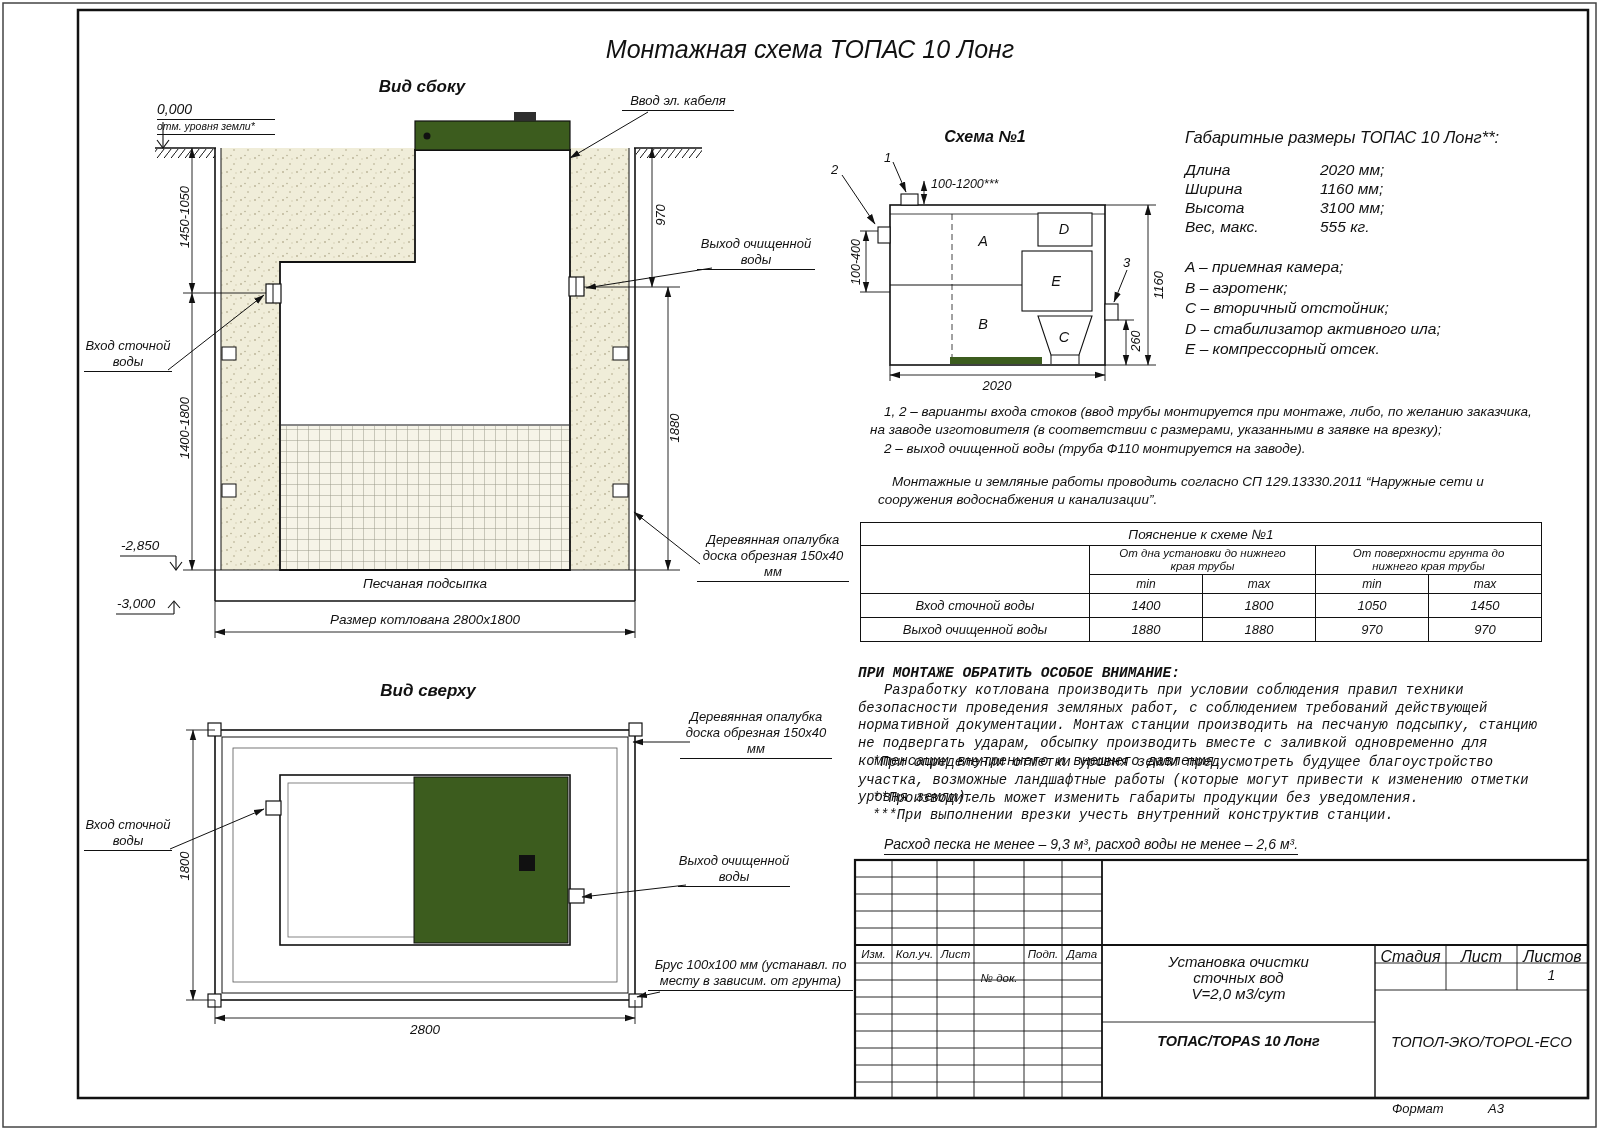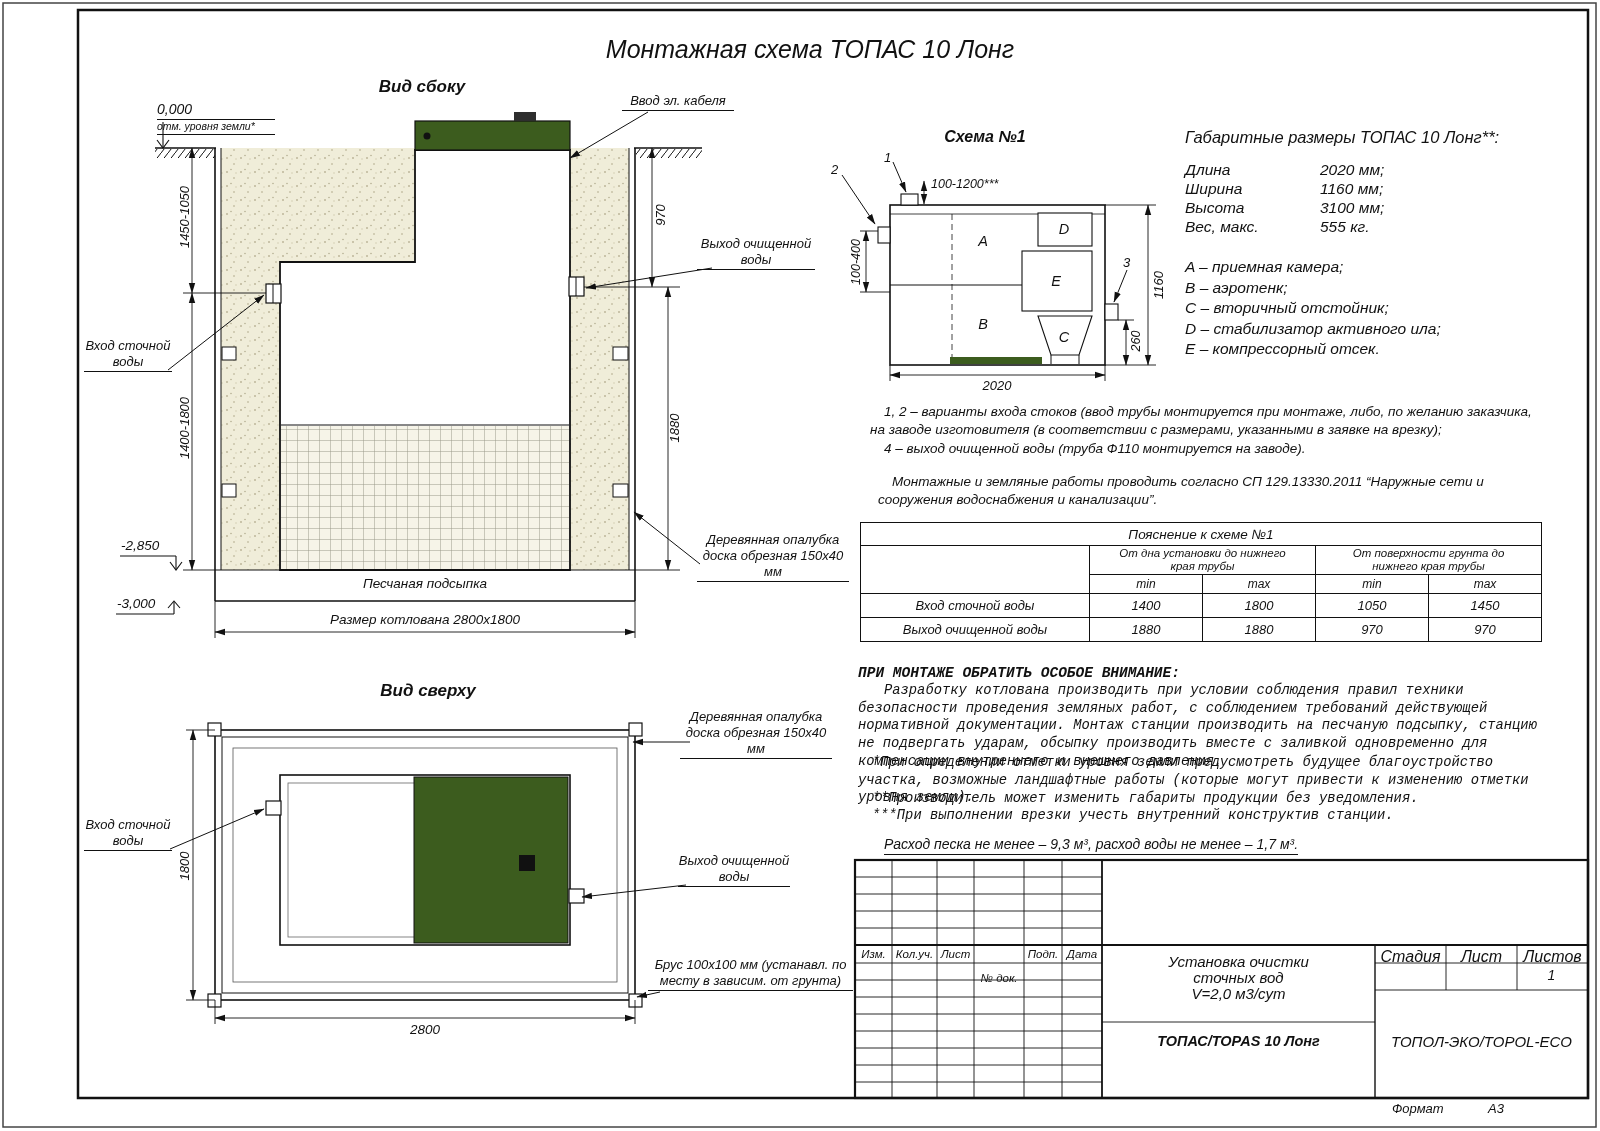--- a/index.html
+++ b/index.html
@@ -272,21 +272,21 @@
   </div>
   <div class="lbl" style="left:1185px;top:257px;width:330px;">
     <div class="legline">A – приемная камера;</div>
     <div class="legline">B – аэротенк;</div>
     <div class="legline">C – вторичный отстойник;</div>
     <div class="legline">D – стабилизатор активного ила;</div>
     <div class="legline">E – компрессорный отсек.</div>
   </div>
 
   <div class="lbl note" style="left:870px;top:403px;width:676px;text-indent:14px;">1, 2 – варианты входа  стоков (ввод трубы монтируется при монтаже, либо, по желанию заказчика, на заводе изготовителя (в соответствии с размерами, указанными в заявке на врезку);</div>
-  <div class="lbl note" style="left:870px;top:440px;width:676px;text-indent:14px;">4 – выход очищенной воды (труба Ф110 монтируется на заводе).</div>
+  <div class="lbl note" style="left:870px;top:440px;width:676px;text-indent:14px;">2 – выход очищенной воды (труба Ф110 монтируется на заводе).</div>
   <div class="lbl note" style="left:878px;top:473px;width:660px;text-indent:14px;">Монтажные и земляные работы проводить согласно СП 129.13330.2011 “Наружные сети и сооружения водоснабжения и канализации”.</div>
 
   <table class="expl" style="left:860px;top:522px;">
     <tbody>
         <tr>
       <td colspan="5" class="tt">Пояснение к схеме №1</td>
     </tr>
     <tr>
       <td rowspan="2" class="nm"></td>
       <td colspan="2" class="gh">От дна установки до нижнего края трубы</td>
@@ -313,21 +313,21 @@
       <td>970</td>
     </tr>
   </tbody>
     </table>
 
   <div class="lbl warn" style="left:858px;top:664px;font-weight:bold;font-size:14.5px;">ПРИ МОНТАЖЕ ОБРАТИТЬ ОСОБОЕ ВНИМАНИЕ:</div>
   <div class="lbl warn" style="left:858px;top:682px;width:684px;text-indent:26px;">Разработку котлована производить при условии соблюдения правил техники безопасности проведения земляных работ, с соблюдением требований действующей нормативной документации. Монтаж станции производить на песчаную подсыпку, станцию не подвергать ударам, обсыпку производить вместе с заливкой одновременно для компенсации внутреннего и внешнего давления.</div>
   <div class="lbl warn" style="left:858px;top:754px;width:684px;text-indent:14px;">*При определении отметки уровня земли предусмотреть будущее благоустройство участка, возможные ландшафтные работы (которые могут привести к изменению отметки уровня земли).</div>
   <div class="lbl warn" style="left:858px;top:790px;width:684px;text-indent:14px;">**Производитель может изменить габариты продукции без уведомления.</div>
   <div class="lbl warn" style="left:858px;top:807px;width:684px;text-indent:14px;">***При выполнении врезки учесть внутренний конструктив станции.</div>
-  <div class="lbl un" style="left:884px;top:836px;font-size:14px;display:inline-block;">Расход песка не менее – 9,3 м³, расход воды не менее – 1,7 м³.</div>
+  <div class="lbl un" style="left:884px;top:836px;font-size:14px;display:inline-block;">Расход песка не менее – 9,3 м³, расход воды не менее – 2,6 м³.</div>
 
   <div class="lbl ctr sec" style="left:343px;top:681px;width:170px;">Вид сверху</div>
   <div class="lbl un ctr" style="left:680px;top:709px;width:152px;font-size:13px;">Деревянная опалубка доска обрезная 150х40 мм</div>
   <div class="lbl un ctr" style="left:84px;top:817px;width:88px;font-size:13px;">Вход сточной воды</div>
   <div class="lbl un ctr" style="left:678px;top:853px;width:112px;font-size:13px;">Выход очищенной воды</div>
   <div class="lbl un ctr" style="left:648px;top:957px;width:205px;font-size:13px;">Брус 100х100 мм (устанавл. по месту в зависим. от грунта)</div>
   <div class="rot" style="left:184px;top:866px;">1800</div>
   <div class="lbl ctr" style="left:385px;top:1022px;width:80px;font-size:13.5px;">2800</div>
 
   <div class="tbcells" style="left:855px;top:948px;width:247px;font-size:11.5px;">

